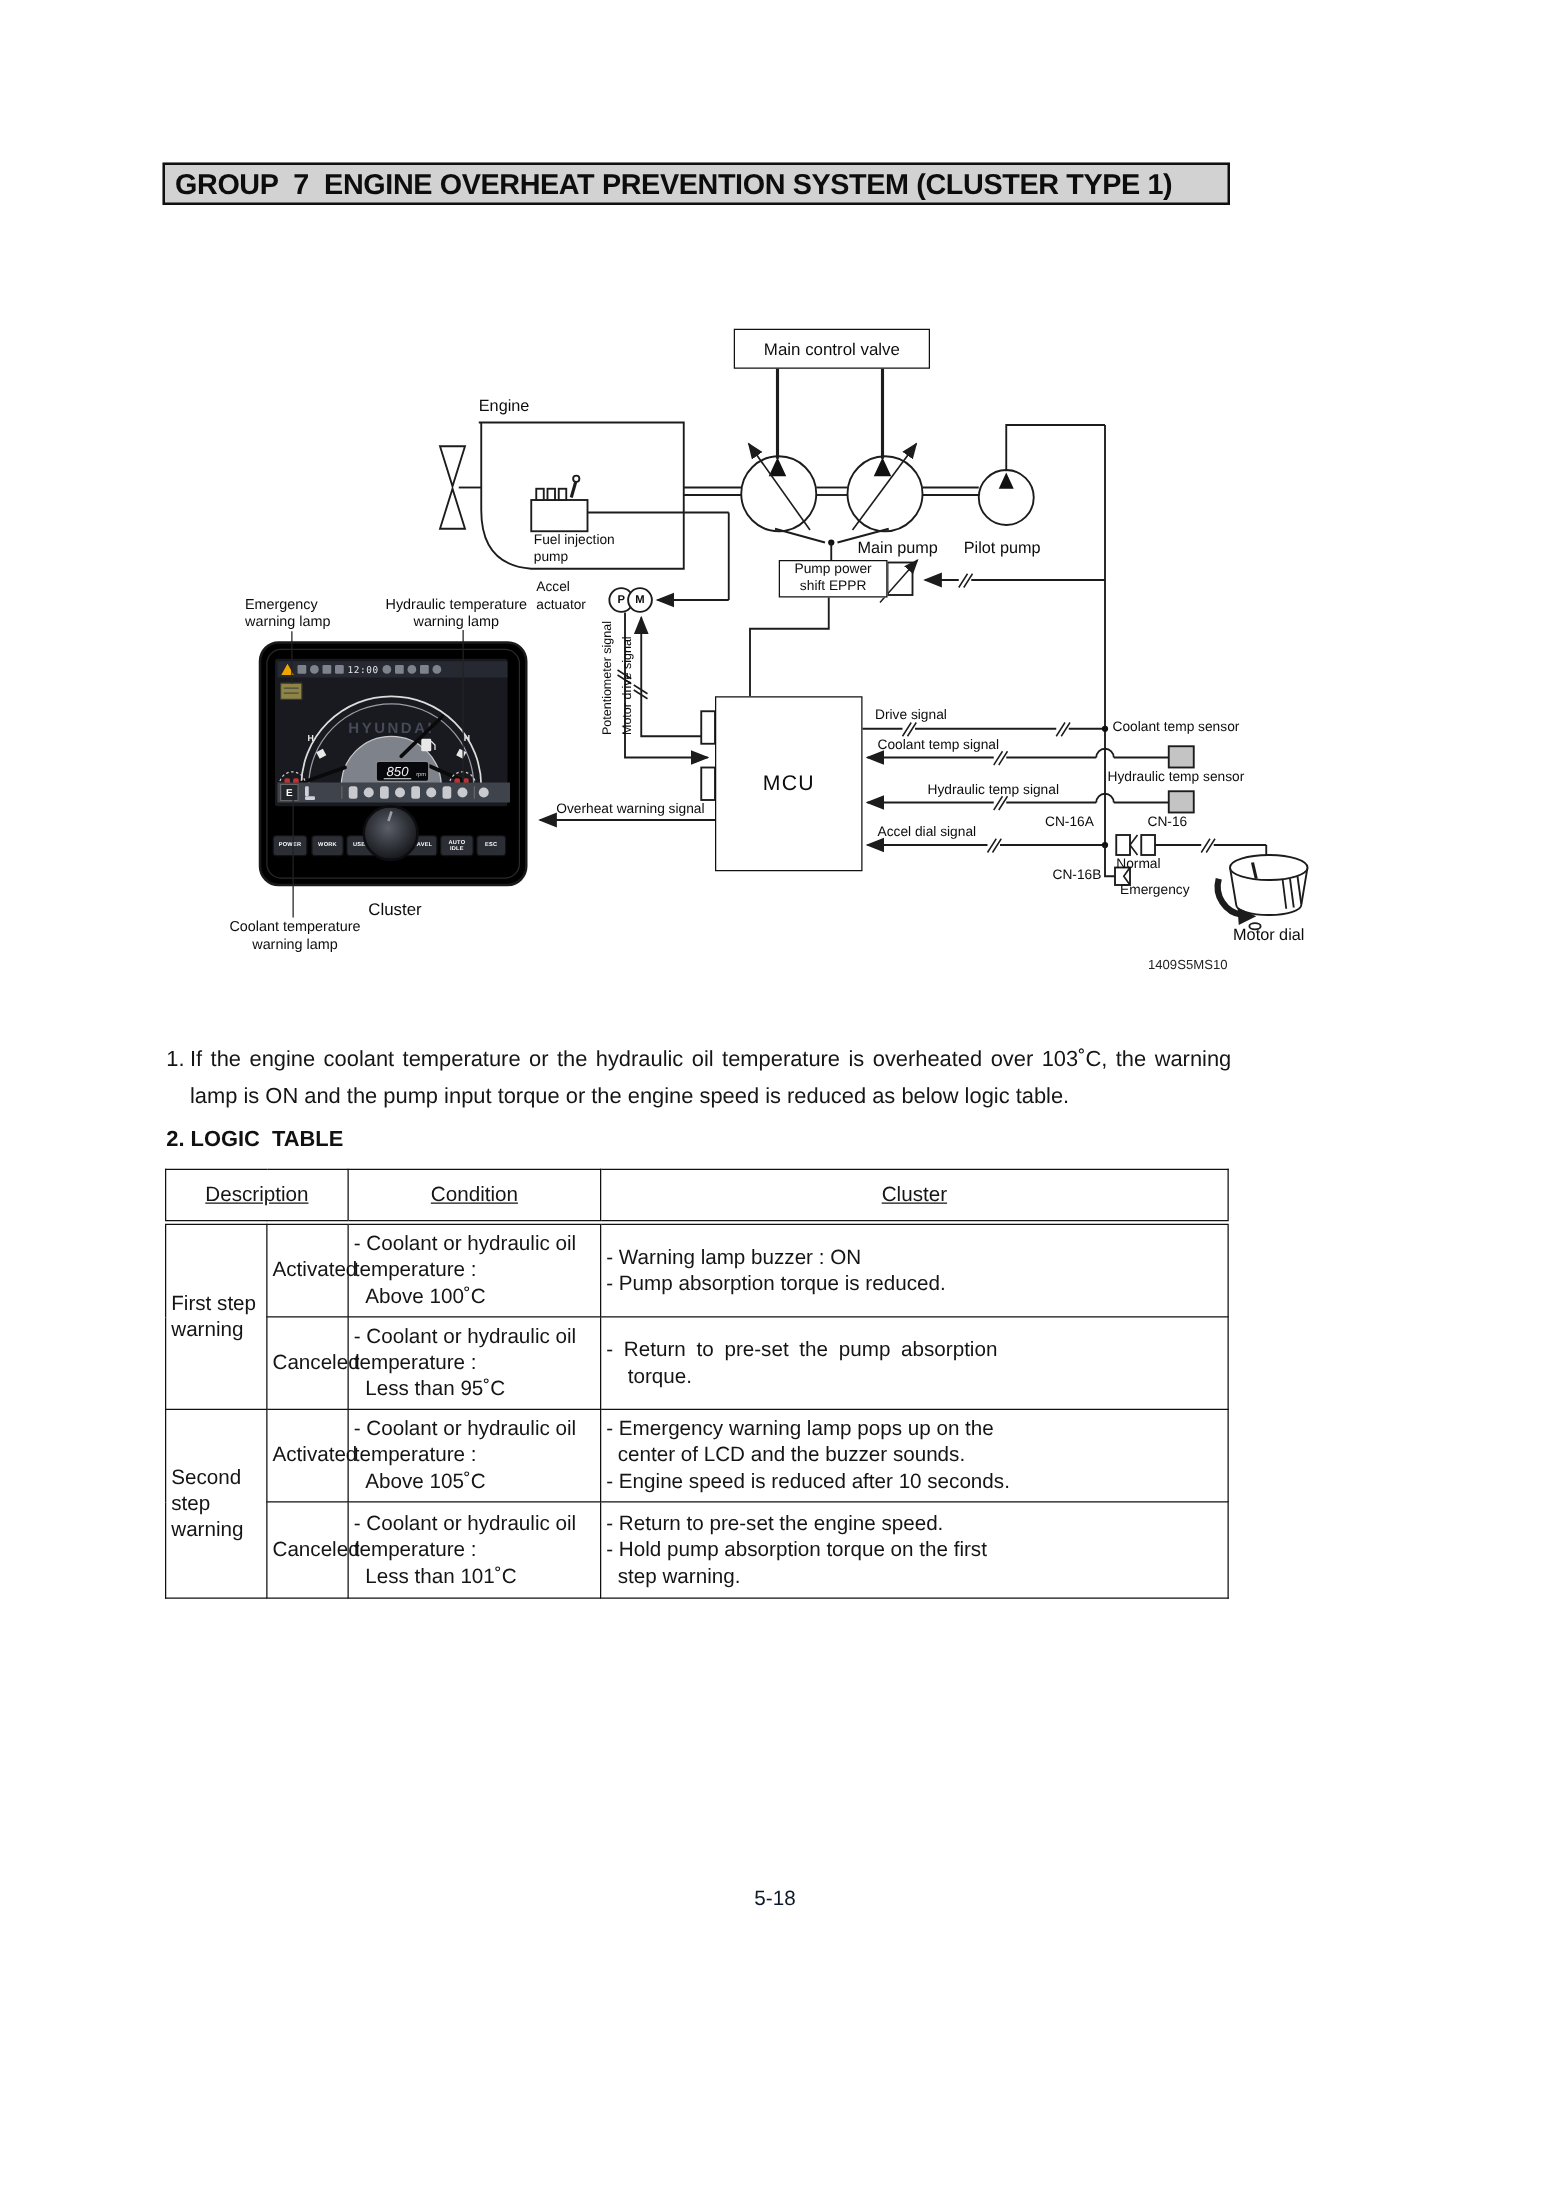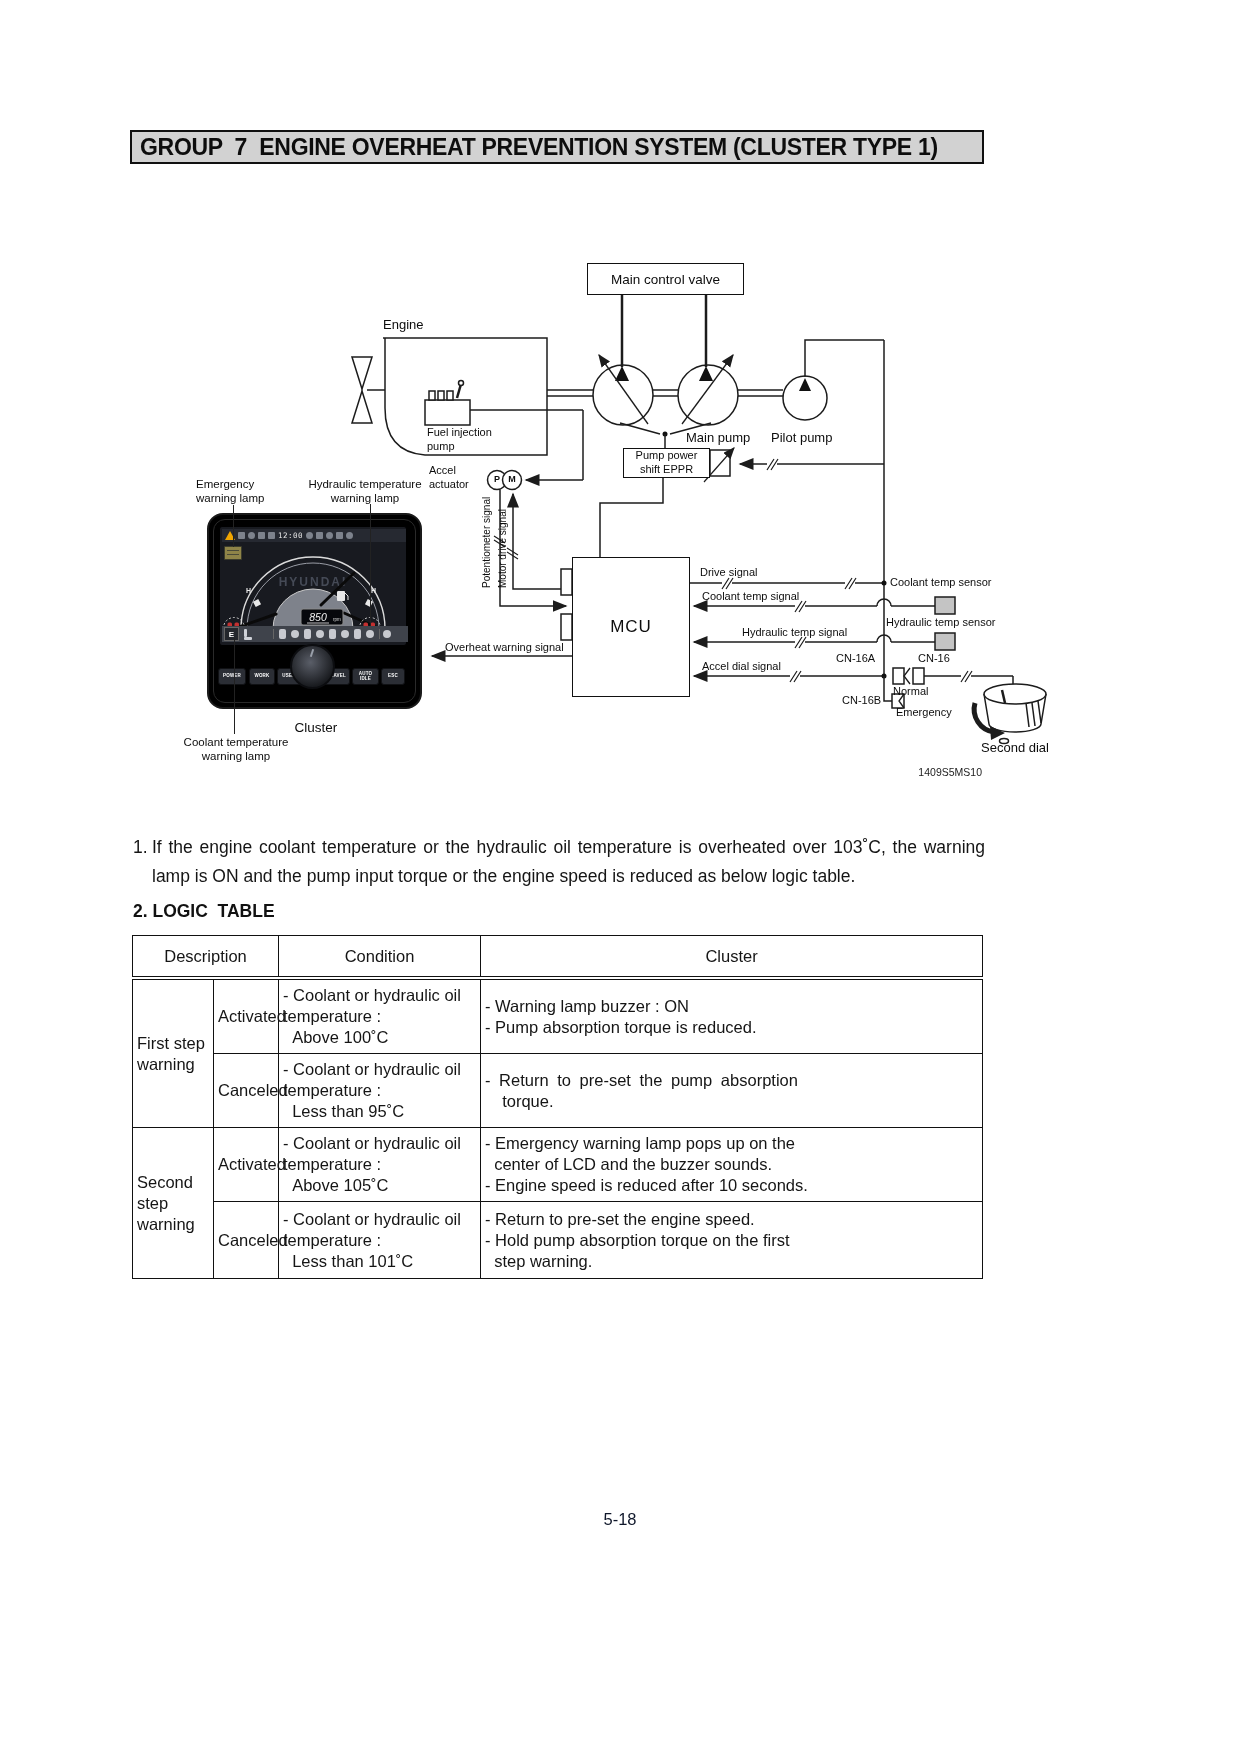--- a/index.html
+++ b/index.html
@@ -57,21 +57,21 @@
     justify-content:center;text-align:center;line-height:1.1;letter-spacing:0.2px;padding:0 1px;box-sizing:border-box;}
   
   .intro{position:absolute;left:133px;top:833px;width:852px;display:flex;font-size:17.5px;
     line-height:29px;color:#151515;}
   .intro .num{flex:0 0 19px;}
   .intro .txt{flex:1;text-align:justify;}
   .heading2{position:absolute;left:133px;top:901px;font-size:17.5px;font-weight:bold;white-space:pre;color:#111;}
   table.logic{position:absolute;left:132px;top:935px;width:850px;border-collapse:collapse;
     table-layout:fixed;font-size:16.5px;color:#151515;}
   table.logic th{font-weight:normal;text-align:center;border:1.5px solid #111;height:38px;
-    border-bottom:4px double #111;}
+    border-bottom:4px double #111;text-decoration:underline;}
   table.logic td{border:1.5px solid #111;vertical-align:middle;padding:5px 4px;line-height:21px;
     white-space:pre-wrap;}
   td.desc{padding-left:11px;}
   td.state{text-align:center;}
   .fig-code{position:absolute;left:830px;top:766px;width:152px;text-align:right;font-size:10.5px;color:#222;z-index:2;}
   .page-num{position:absolute;left:0;top:1510px;width:100%;text-align:center;font-size:16.5px;color:#0f172a;}
   svg text{font-family:"Liberation Sans",sans-serif;}
 </style>
 </head>
 <body>
@@ -274,21 +274,21 @@
 <div class="dlabel" style="left:702px;top:626px;margin-left:40px;">Hydraulic temp signal</div>
 <div class="dlabel" style="left:702px;top:660px;">Accel dial signal</div>
 <div class="dlabel" style="left:445px;top:641px;">Overheat warning signal</div>
 <div class="dlabel" style="left:890px;top:576px;">Coolant temp sensor</div>
 <div class="dlabel" style="left:886px;top:616px;">Hydraulic temp sensor</div>
 <div class="dlabel rt" style="left:836px;top:652px;width:42px;">CN-16A</div>
 <div class="dlabel" style="left:918px;top:652px;">CN-16</div>
 <div class="dlabel" style="left:893px;top:685px;">Normal</div>
 <div class="dlabel rt" style="left:842px;top:694px;width:46px;">CN-16B</div>
 <div class="dlabel" style="left:896px;top:706px;">Emergency</div>
-<div class="dlabel ctr md" style="left:975px;top:740px;width:80px;">Second dial</div>
+<div class="dlabel ctr md" style="left:975px;top:740px;width:80px;">Motor dial</div>
 <div class="dlabel ctr" style="left:286px;top:720px;width:60px;font-size:13.5px;">Cluster</div>
 <div class="dlabel" style="left:196px;top:477px;font-size:11.5px;">Emergency
 warning lamp</div>
 <div class="dlabel ctr" style="left:300px;top:477px;width:130px;font-size:11.5px;">Hydraulic temperature
 warning lamp</div>
 <div class="dlabel ctr" style="left:180px;top:735px;width:112px;font-size:11.5px;">Coolant temperature
 warning lamp</div>
 <div class="fig-code">1409S5MS10</div>
 
 <div class="cluster">

